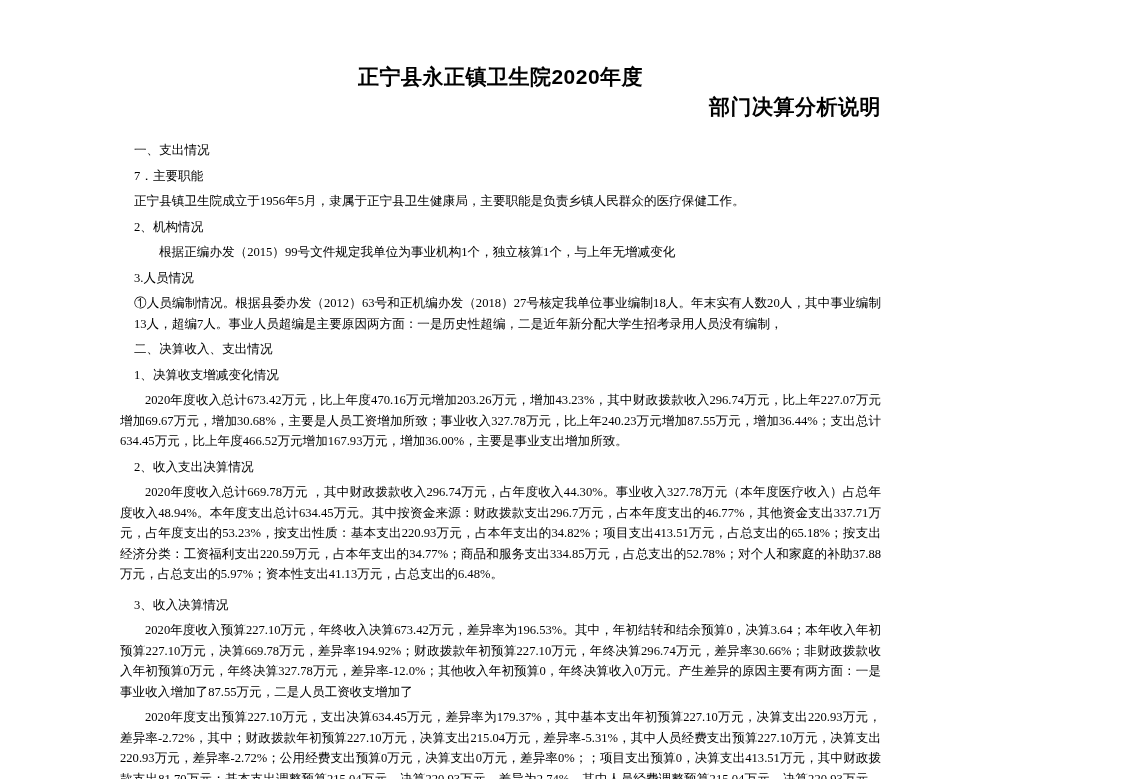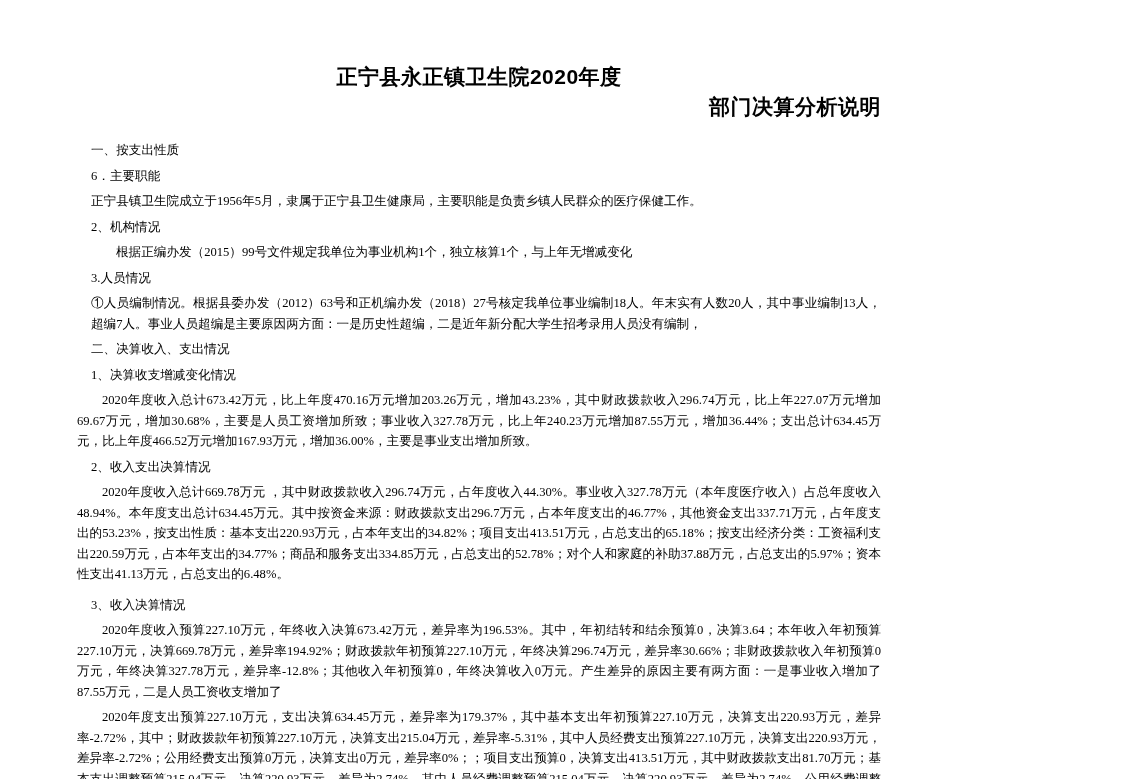--- a/index.html
+++ b/index.html
@@ -12,21 +12,21 @@
     height: 779px;
     font-family: "Liberation Serif", "DejaVu Serif", serif;
     color: #000000;
     overflow: hidden;
   }
   .page {
     position: relative;
     width: 963px;
     height: 779px;
     box-sizing: border-box;
-    padding: 48px 82px 0 77px;
+    padding: 48px 82px 0 120px;
   }
   .doc-title {
     text-align: center;
     font-family: "Liberation Sans", "DejaVu Sans", sans-serif;
     font-weight: bold;
     font-size: 21px;
     line-height: 30px;
     letter-spacing: 0.5px;
     margin: 14px 0 0 0;
   }
@@ -58,31 +58,31 @@
 
 <div class="page">
 
   <div class="doc-title">
     <span>正宁县永正镇卫生院2020年度</span>
     <span class="line2">部门决算分析说明</span>
   </div>
 
   <div class="body-text">
 
-    <p class="hang">一、按支出性质</p>
-    <p class="ind1">6．主要职能</p>
+    <p class="hang">一、支出情况</p>
+    <p class="ind1">7．主要职能</p>
     <p class="hang">正宁县镇卫生院成立于1956年5月，隶属于正宁县卫生健康局，主要职能是负责乡镇人民群众的医疗保健工作。</p>
     <p class="ind1">2、机构情况</p>
     <p class="ind-para2">根据正编办发（2015）99号文件规定我单位为事业机构1个，独立核算1个，与上年无增减变化</p>
     <p class="ind1">3.人员情况</p>
     <p class="hang">①人员编制情况。根据县委办发（2012）63号和正机编办发（2018）27号核定我单位事业编制18人。年末实有人数20人，其中事业编制13人，超编7人。事业人员超编是主要原因两方面：一是历史性超编，二是近年新分配大学生招考录用人员没有编制，</p>
 
     <p class="hang">二、决算收入、支出情况</p>
     <p class="ind1">1、决算收支增减变化情况</p>
     <p class="blockpara gap-top-sm">2020年度收入总计673.42万元，比上年度470.16万元增加203.26万元，增加43.23%，其中财政拨款收入296.74万元，比上年227.07万元增加69.67万元，增加30.68%，主要是人员工资增加所致；事业收入327.78万元，比上年240.23万元增加87.55万元，增加36.44%；支出总计634.45万元，比上年度466.52万元增加167.93万元，增加36.00%，主要是事业支出增加所致。</p>
     <p class="ind1 gap-top-sm">2、收入支出决算情况</p>
     <p class="blockpara gap-top-sm">2020年度收入总计669.78万元 ，其中财政拨款收入296.74万元，占年度收入44.30%。事业收入327.78万元（本年度医疗收入）占总年度收入48.94%。本年度支出总计634.45万元。其中按资金来源：财政拨款支出296.7万元，占本年度支出的46.77%，其他资金支出337.71万元，占年度支出的53.23%，按支出性质：基本支出220.93万元，占本年支出的34.82%；项目支出413.51万元，占总支出的65.18%；按支出经济分类：工资福利支出220.59万元，占本年支出的34.77%；商品和服务支出334.85万元，占总支出的52.78%；对个人和家庭的补助37.88万元，占总支出的5.97%；资本性支出41.13万元，占总支出的6.48%。</p>
     <p class="ind1 gap-top">3、收入决算情况</p>
-    <p class="blockpara gap-top-sm">2020年度收入预算227.10万元，年终收入决算673.42万元，差异率为196.53%。其中，年初结转和结余预算0，决算3.64；本年收入年初预算227.10万元，决算669.78万元，差异率194.92%；财政拨款年初预算227.10万元，年终决算296.74万元，差异率30.66%；非财政拨款收入年初预算0万元，年终决算327.78万元，差异率-12.8%；其他收入年初预算0，年终决算收入0万元。产生差异的原因主要有两方面：一是事业收入增加了87.55万元，二是人员工资收支增加了</p>
+    <p class="blockpara gap-top-sm">2020年度收入预算227.10万元，年终收入决算673.42万元，差异率为196.53%。其中，年初结转和结余预算0，决算3.64；本年收入年初预算227.10万元，决算669.78万元，差异率194.92%；财政拨款年初预算227.10万元，年终决算296.74万元，差异率30.66%；非财政拨款收入年初预算0万元，年终决算327.78万元，差异率-12.0%；其他收入年初预算0，年终决算收入0万元。产生差异的原因主要有两方面：一是事业收入增加了87.55万元，二是人员工资收支增加了</p>
     <p class="blockpara gap-top-sm">2020年度支出预算227.10万元，支出决算634.45万元，差异率为179.37%，其中基本支出年初预算227.10万元，决算支出220.93万元，差异率-2.72%，其中；财政拨款年初预算227.10万元，决算支出215.04万元，差异率-5.31%，其中人员经费支出预算227.10万元，决算支出220.93万元，差异率-2.72%；公用经费支出预算0万元，决算支出0万元，差异率0%；；项目支出预算0，决算支出413.51万元，其中财政拨款支出81.70万元；基本支出调整预算215.04万元，决算220.93万元，差异为2.74%，其中人员经费调整预算215.04万元，决算220.93万元，差异为2.74%，公用经费调整预算0万元，决算0万元，差异为0。</p>
 
   </div>
 </div>
 
 </body></html>

